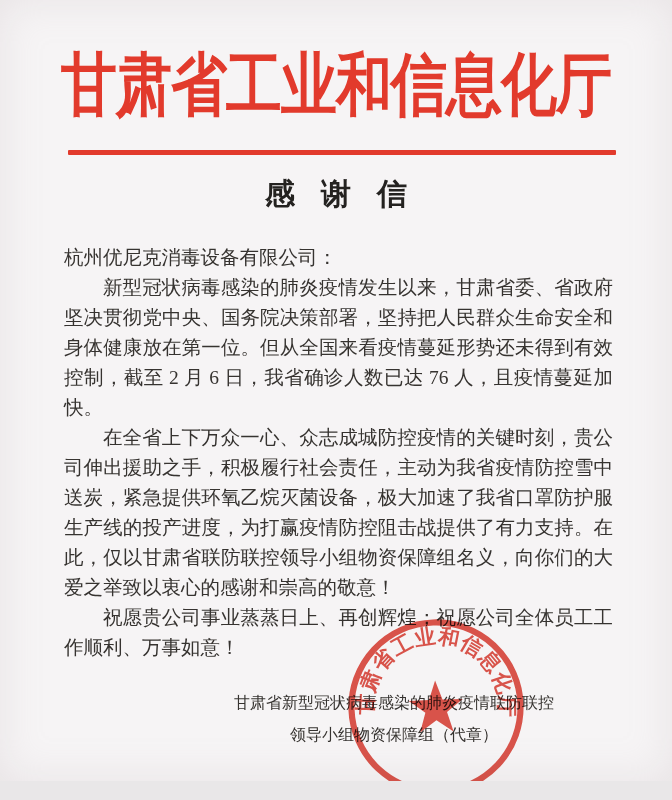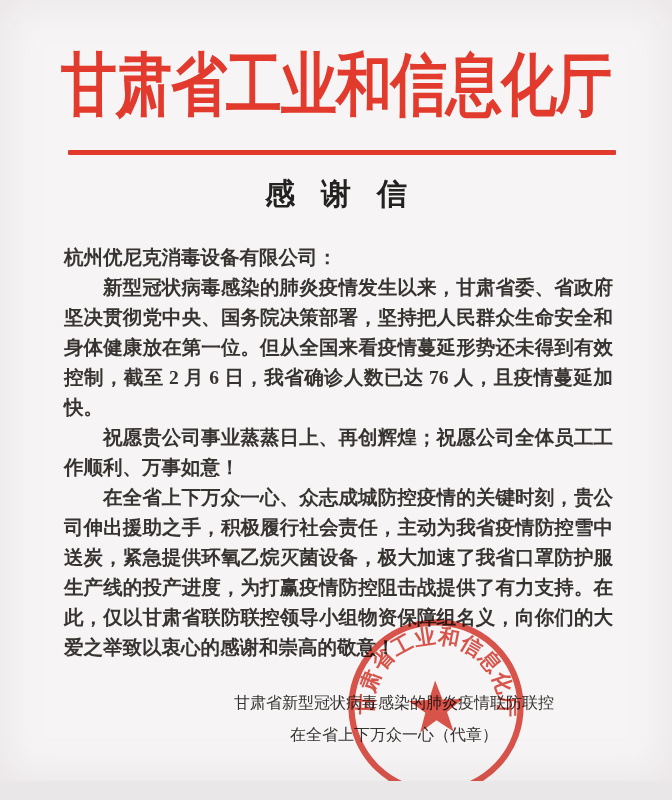--- a/index.html
+++ b/index.html
@@ -50,21 +50,20 @@
   }
   
   .letter-body{
     position:absolute;
     top:243px;left:64px;
     width:549px;
     font-size:19.5px;
     line-height:30px;
     color:#363330;
     text-align:justify;
-    font-weight:bold;
   }
   .letter-body p{margin:0;}
   .recipient{text-indent:0;}
   .para{text-indent:2em;}
   
   .signature{
     position:absolute;
     top:687px;left:198px;
     width:392px;
     text-align:center;
@@ -99,27 +98,27 @@
 
   <div class="org-name">甘肃省工业和信息化厅</div>
 
   <div class="divider"></div>
 
   <h1 class="letter-title">感谢信</h1>
 
   <main class="letter-body">
     <p class="recipient">杭州优尼克消毒设备有限公司：</p>
     <p class="para">新型冠状病毒感染的肺炎疫情发生以来，甘肃省委、省政府坚决贯彻党中央、国务院决策部署，坚持把人民群众生命安全和身体健康放在第一位。但从全国来看疫情蔓延形势还未得到有效控制，截至 2 月 6 日，我省确诊人数已达 76 人，且疫情蔓延加快。</p>
+    <p class="para">在全省上下万众一心、众志成城防控疫情的关键时刻，贵公司伸出援助之手，积极履行社会责任，主动为我省疫情防控雪中送炭，紧急提供环氧乙烷灭菌设备，极大加速了我省口罩防护服生产线的投产进度，为打赢疫情防控阻击战提供了有力支持。在此，仅以甘肃省联防联控领导小组物资保障组名义，向你们的大爱之举致以衷心的感谢和崇高的敬意！</p>
     <p class="para">祝愿贵公司事业蒸蒸日上、再创辉煌；祝愿公司全体员工工作顺利、万事如意！</p>
-    <p class="para">在全省上下万众一心、众志成城防控疫情的关键时刻，贵公司伸出援助之手，积极履行社会责任，主动为我省疫情防控雪中送炭，紧急提供环氧乙烷灭菌设备，极大加速了我省口罩防护服生产线的投产进度，为打赢疫情防控阻击战提供了有力支持。在此，仅以甘肃省联防联控领导小组物资保障组名义，向你们的大爱之举致以衷心的感谢和崇高的敬意！</p>
   </main>
 
   <div class="signature">
     <div>甘肃省新型冠状病毒感染的肺炎疫情联防联控</div>
-    <div>在全省上下万众一心（代章）</div>
+    <div>领导小组物资保障组（代章）</div>
   </div>
 
   <svg class="seal" viewBox="0 0 200 200" aria-hidden="true">
     <circle class="ring" cx="100" cy="100" r="89" stroke-width="6.5"></circle>
     <path id="sealArc" fill="none" d="M 33.5 108.2 A 67 67 0 1 1 166.5 108.2"></path>
     <text class="arc-text">
       <textPath href="#sealArc" startOffset="2">甘肃省工业和信息化厅</textPath>
     </text>
     <polygon class="star" points="100,72 107.1,92.3 128.5,92.7 111.4,105.7 117.6,126.3 100,114 82.4,126.3 88.6,105.7 71.5,92.7 92.9,92.3"></polygon>
   </svg>

